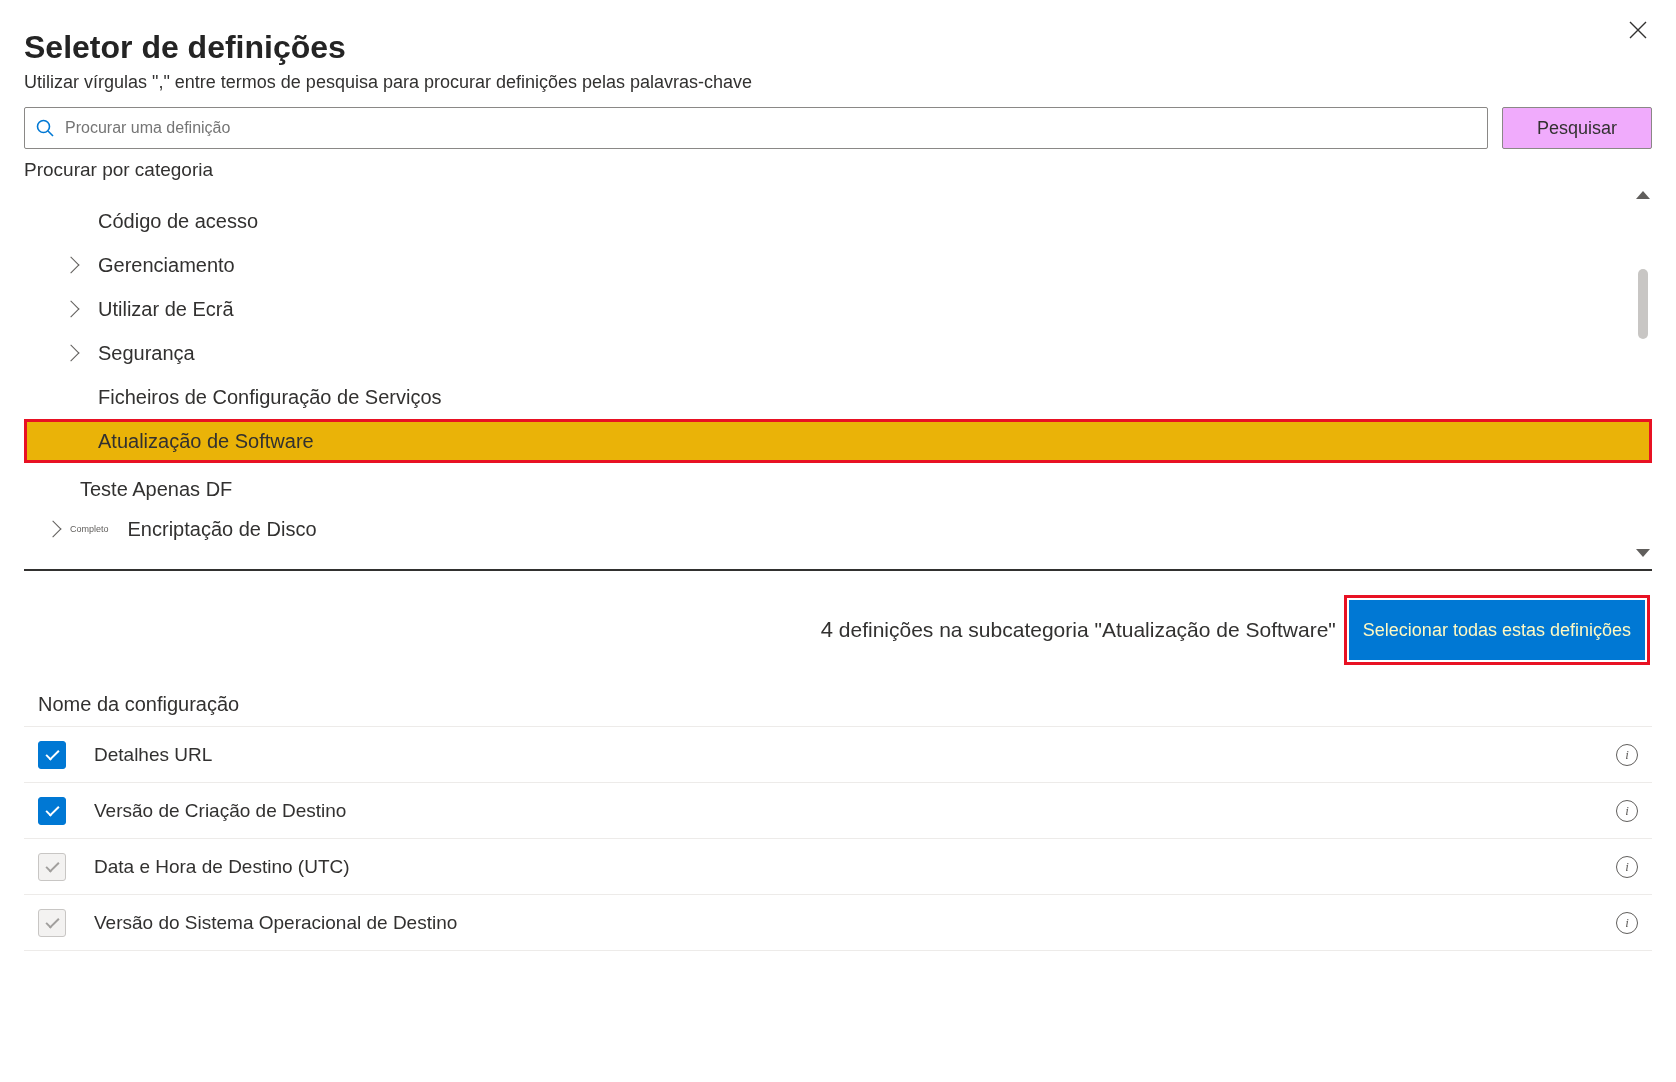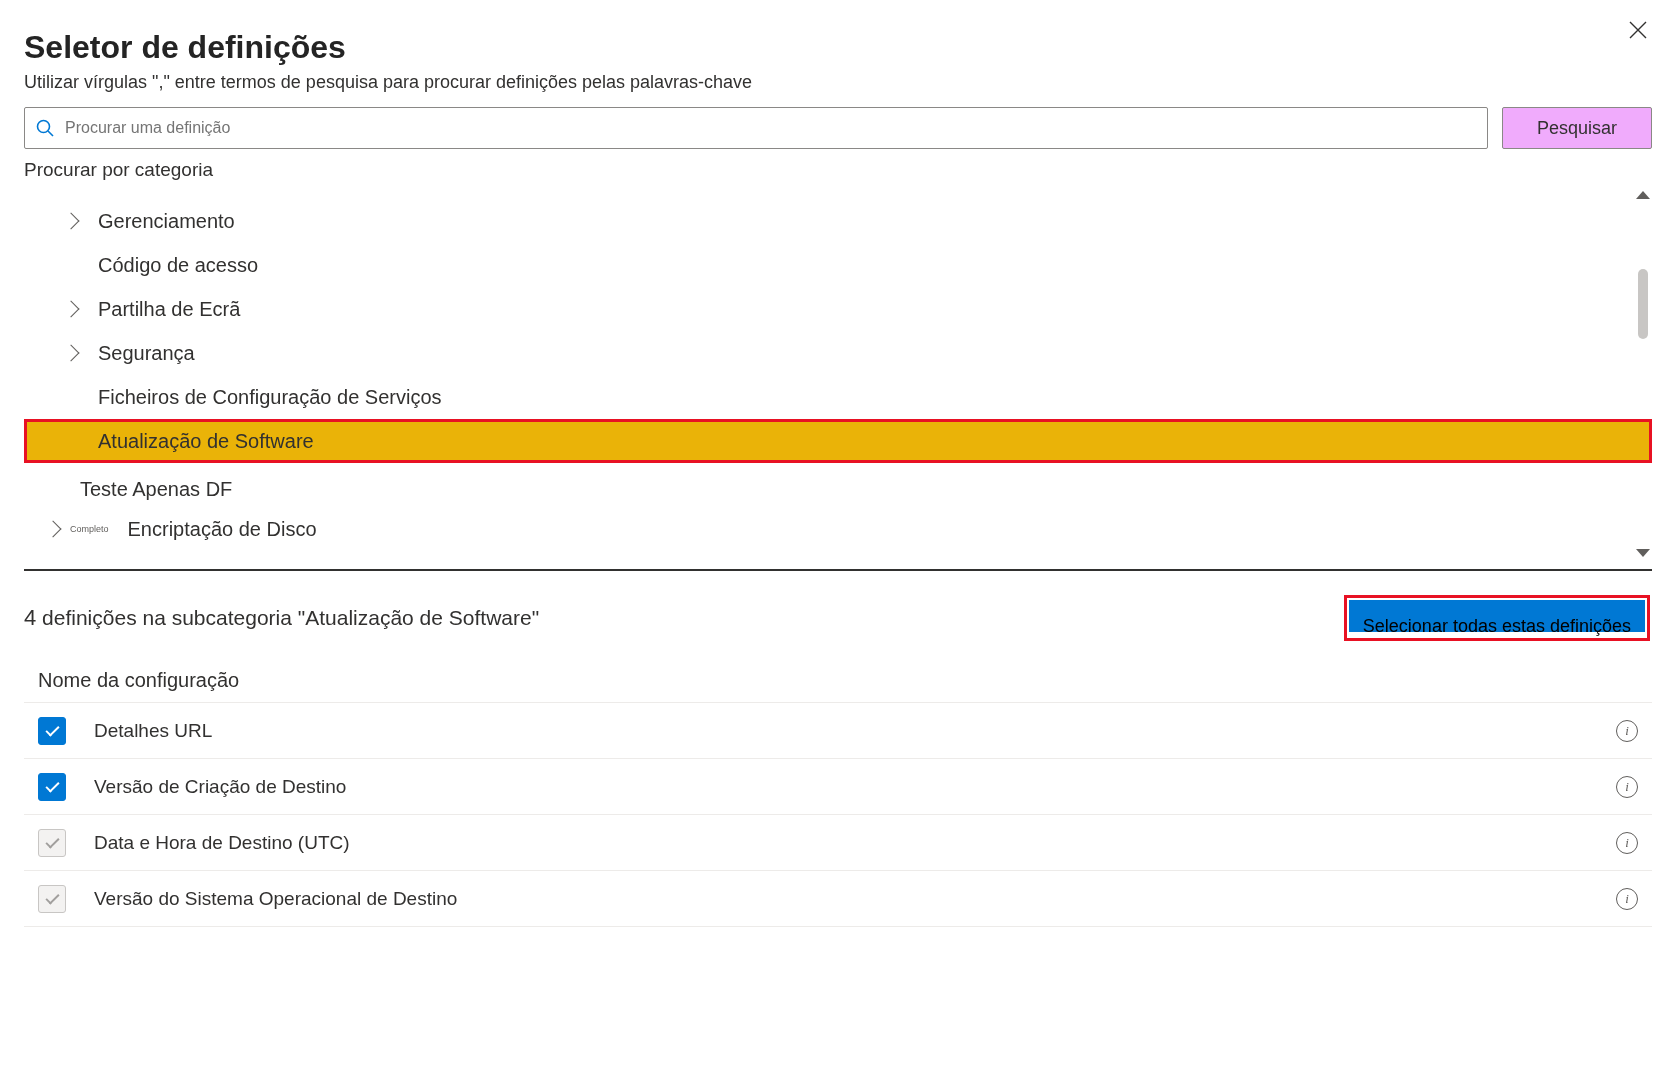--- a/index.html
+++ b/index.html
@@ -154,36 +154,37 @@
     background: #c8c6c4;
     border-radius: 5px;
   }
   .divider {
     border: none;
     border-bottom: 2px solid #323130;
     margin: 8px 0 24px 0;
   }
   .results-header {
     display: flex;
-    justify-content: space-between;
+    justify-content: flex-end;
     align-items: center;
     margin-bottom: 28px;
     padding-right: 2px;
+    gap: 8px;
   }
   .results-count {
     font-size: 21px;
     color: #323130;
   }
   .results-count .num { font-size: 22px; }
   .select-all-btn {
     background: #0078d4;
-    color: #000000;
+    color: #fef9c3;
     border: none;
-    height: 32px;
-    padding: 16px 14px;
+    height: 60px;
+    padding: 6px 14px;
     font-size: 18px;
     cursor: pointer;
   }
   .select-all-wrap {
     border: 3px solid #e81123;
     padding: 2px;
   }
   .config-label {
     font-size: 20px;
     color: #323130;
@@ -277,34 +278,34 @@
     <input class="search-input" type="text" placeholder="Procurar uma definição" style="">
   </div>
   <button class="search-btn">Pesquisar</button>
 </div>
 
 <div class="browse-label">Procurar por categoria</div>
 
 <div class="tree-container">
   <div class="tree" id="tree">
       <div class="tree-item indent-1">
+        <span class="chev-col"></span>
+        <span class="tree-label" style="padding-left: 12px;">Código de acesso</span>
+      </div>
+      <div class="tree-item indent-1">
         <span class="chev-col">
           <span class="chev"></span>
         </span>
         <span class="tree-label">Gerenciamento</span>
       </div>
       <div class="tree-item indent-1">
-        <span class="chev-col"></span>
-        <span class="tree-label" style="padding-left: 12px;">Código de acesso</span>
-      </div>
-      <div class="tree-item indent-1">
         <span class="chev-col">
           <span class="chev"></span>
         </span>
-        <span class="tree-label">Partilha de Ecrã</span>
+        <span class="tree-label">Utilizar de Ecrã</span>
       </div>
       <div class="tree-item indent-1">
         <span class="chev-col">
           <span class="chev"></span>
         </span>
         <span class="tree-label">Segurança</span>
       </div>
       <div class="tree-item indent-1">
         <span class="chev-col"></span>
         <span class="tree-label" style="padding-left: 12px;">Ficheiros de Configuração de Serviços</span>

